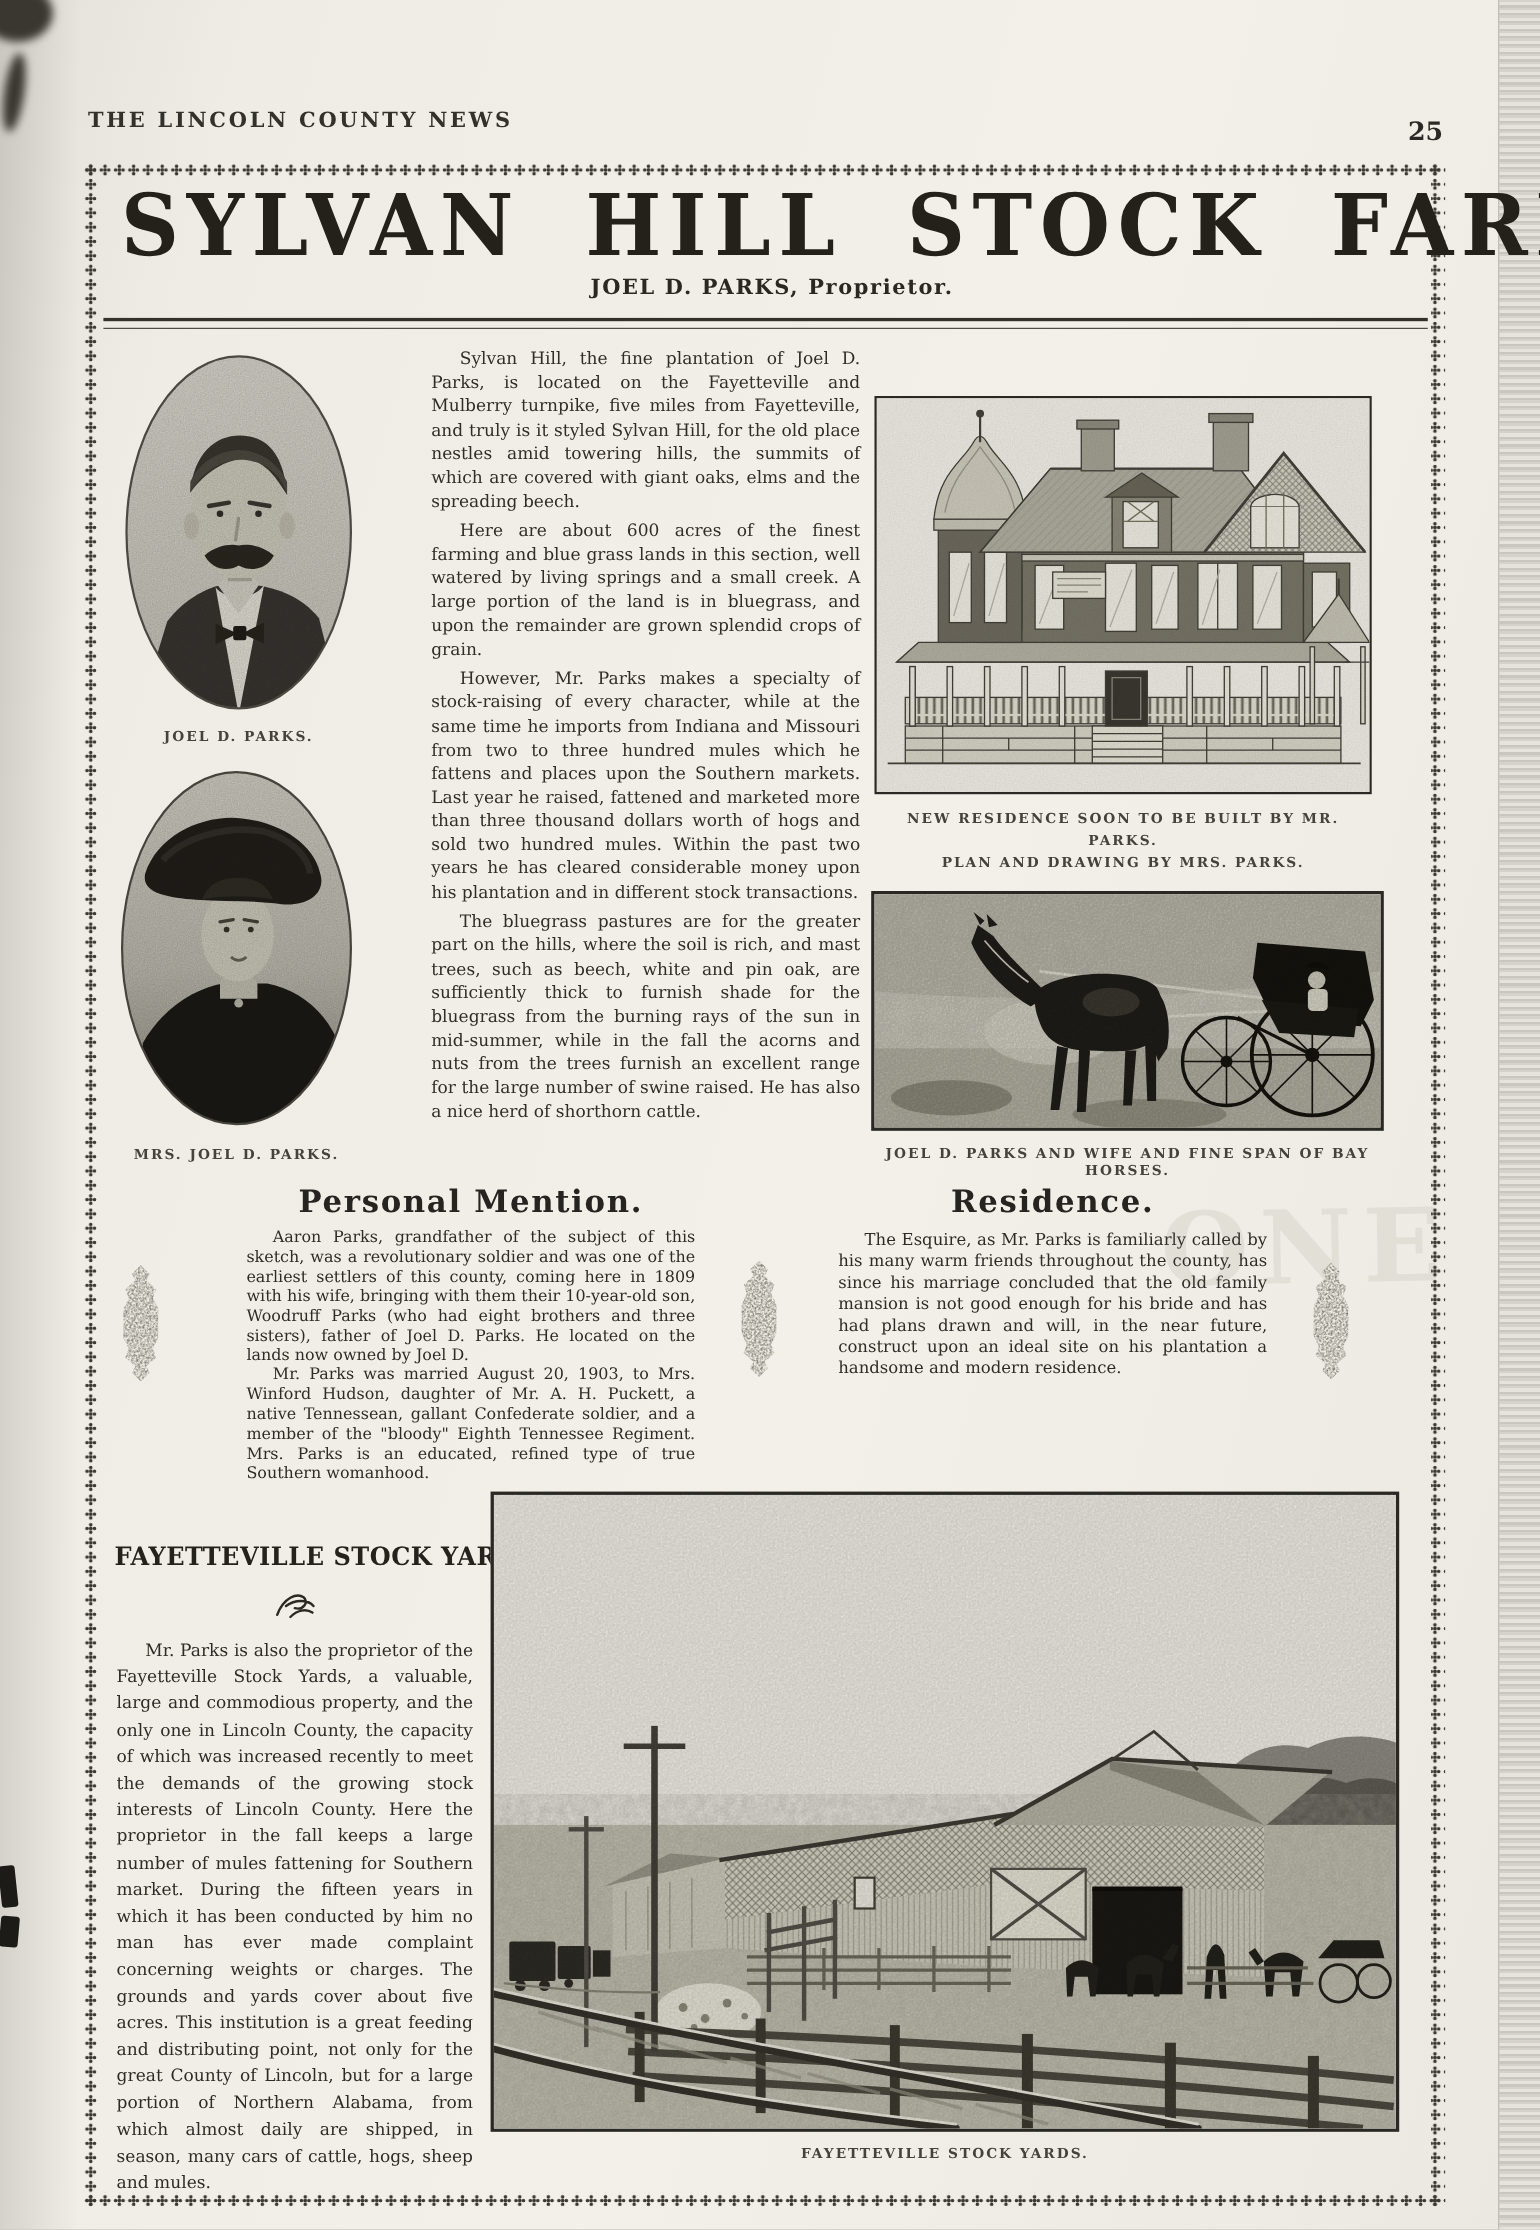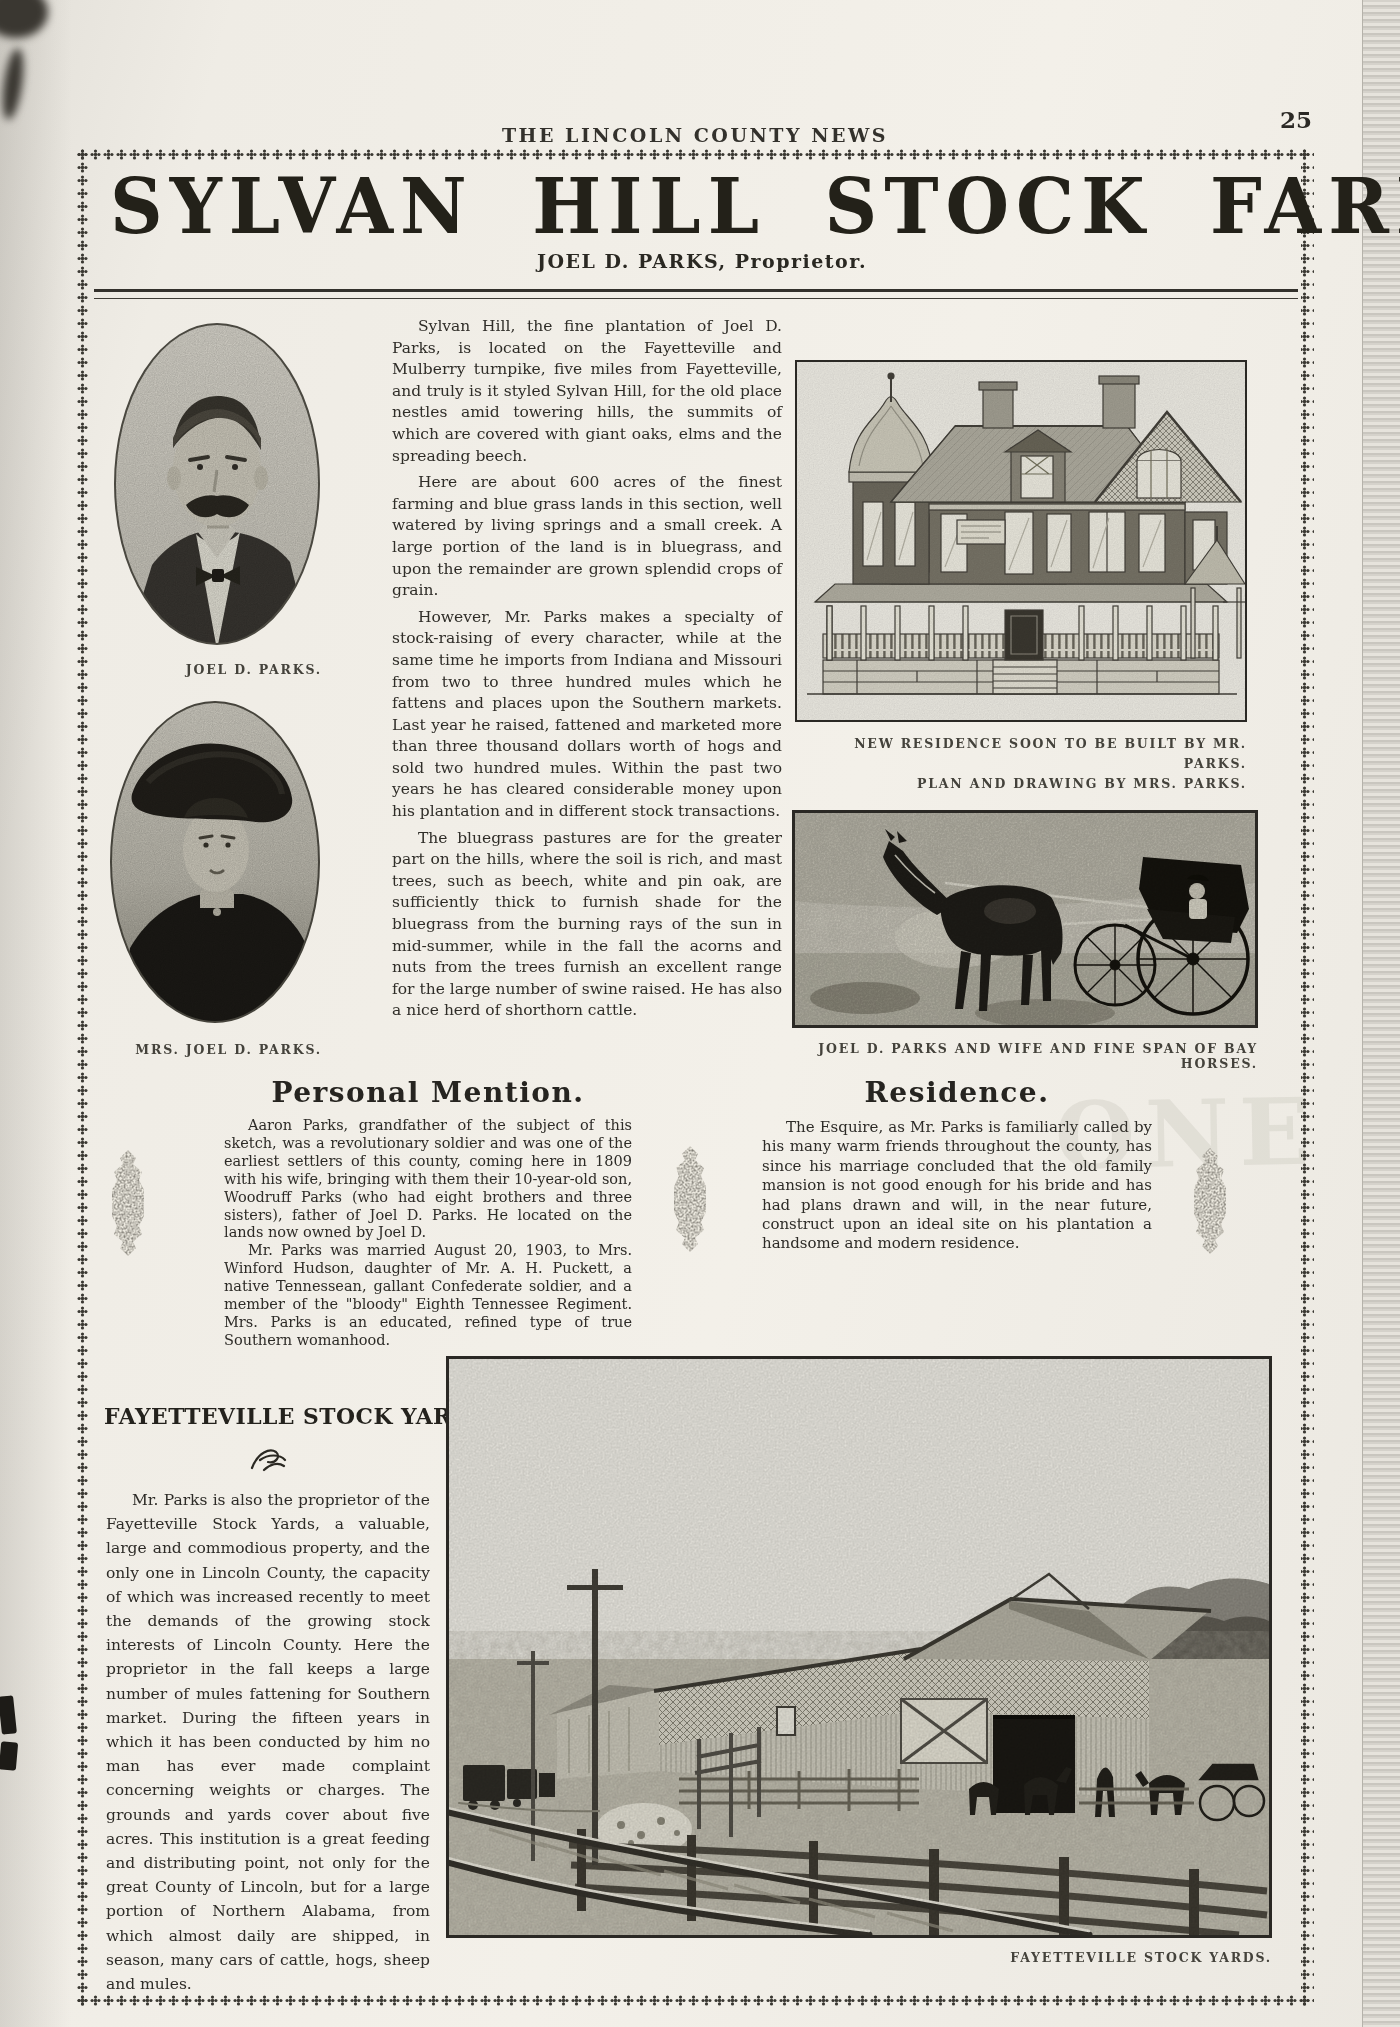--- a/index.html
+++ b/index.html
@@ -1,31 +1,31 @@
 <!DOCTYPE html>
 <html><head>
 <meta charset="utf-8">
 <style>
   html,body{margin:0;padding:0;background:#b9b6af;}
   .page{position:relative;width:1400px;height:2027px;overflow:hidden;
     background:linear-gradient(105deg,#e3e0d9 0%,#efece5 12%,#f3f0e9 55%,#ebe8e1 100%);
     font-family:"DejaVu Serif","Liberation Serif",serif;color:#2d2b27;}
   .abs{position:absolute;}
-  .masthead{left:80px;top:124px;width:1230px;text-align:center;font-size:19px;font-weight:700;
+  .masthead{left:80px;top:98px;width:1230px;text-align:left;font-size:19px;font-weight:700;
     letter-spacing:2.5px;color:#33312c;}
   .pagenum{left:1280px;top:106px;font-size:23px;font-weight:700;color:#2b2925;}
   .title{left:110px;top:160px;width:1184px;text-align:center;font-size:73px;font-weight:900;
     letter-spacing:7px;word-spacing:26px;color:#232119;transform:scaleY(1.06);transform-origin:top;white-space:nowrap;}
   .subtitle{left:110px;top:250px;width:1184px;text-align:center;font-size:19px;font-weight:700;
     letter-spacing:1.5px;color:#2a2822;}
   .rule{left:94px;top:289px;width:1204px;height:6px;border-top:3px solid #33312c;border-bottom:1px solid #3d3b35;}
   .article{left:392px;top:316px;width:390px;font-size:15.5px;line-height:21.6px;text-align:justify;color:#2f2d28;}
   .article p{margin:0 0 5px 0;text-indent:26px;}
   figure{margin:0;}
-  .caption{font-size:12.5px;font-weight:700;letter-spacing:1.8px;color:#44423b;text-align:right;}
+  .caption{font-size:12.5px;font-weight:700;letter-spacing:1.8px;color:#44423b;text-align:center;}
   .photoframe{border:2px solid #2a2824;background:#e8e5dc;box-sizing:border-box;}
   .sec-head{font-size:28px;font-weight:700;letter-spacing:1.5px;text-align:center;color:#262420;}
   .pm-body{font-size:14.5px;line-height:17.9px;text-align:justify;}
   .pm-body p{margin:0;text-indent:24px;}
   .res-body{font-size:15px;line-height:19.4px;text-align:justify;}
   .res-body p{margin:0;text-indent:24px;}
   .sy-head{font-size:23px;font-weight:700;letter-spacing:0.5px;text-align:center;color:#24221d;
     transform:scaleX(.95);transform-origin:left;white-space:nowrap;}
   .sy-body{font-size:15.5px;line-height:24.2px;text-align:justify;}
   .sy-body p{margin:0;text-indent:26px;}

